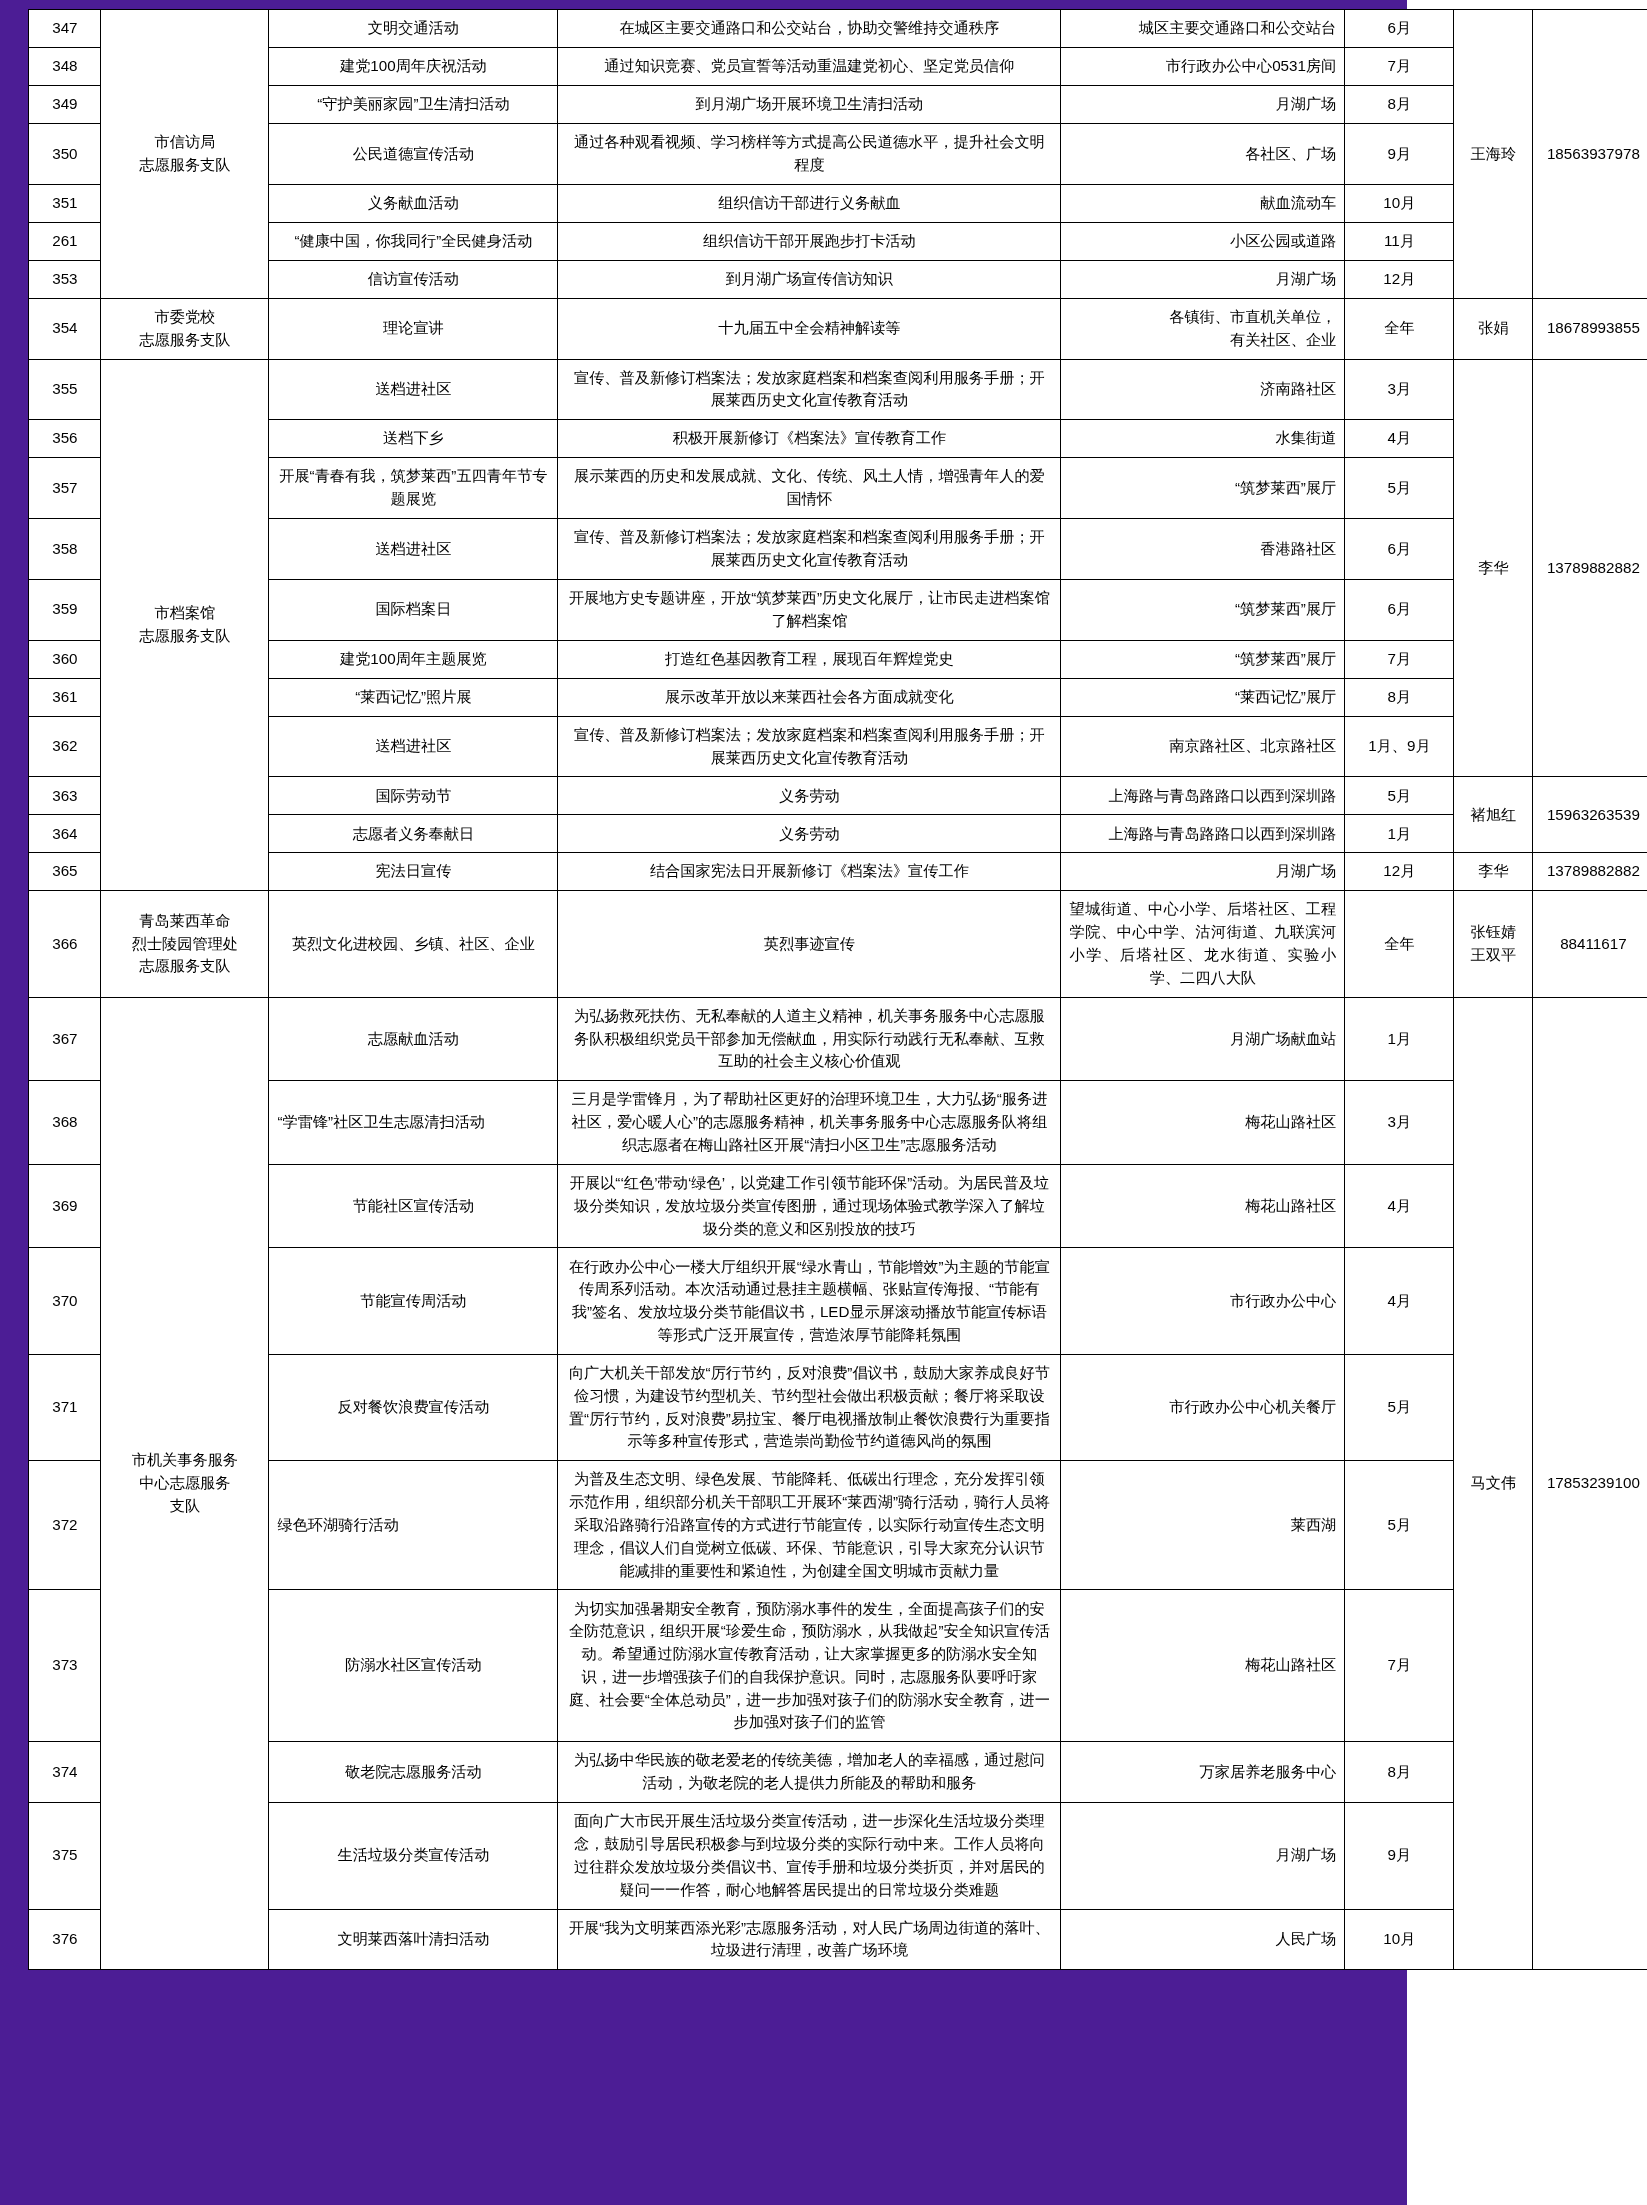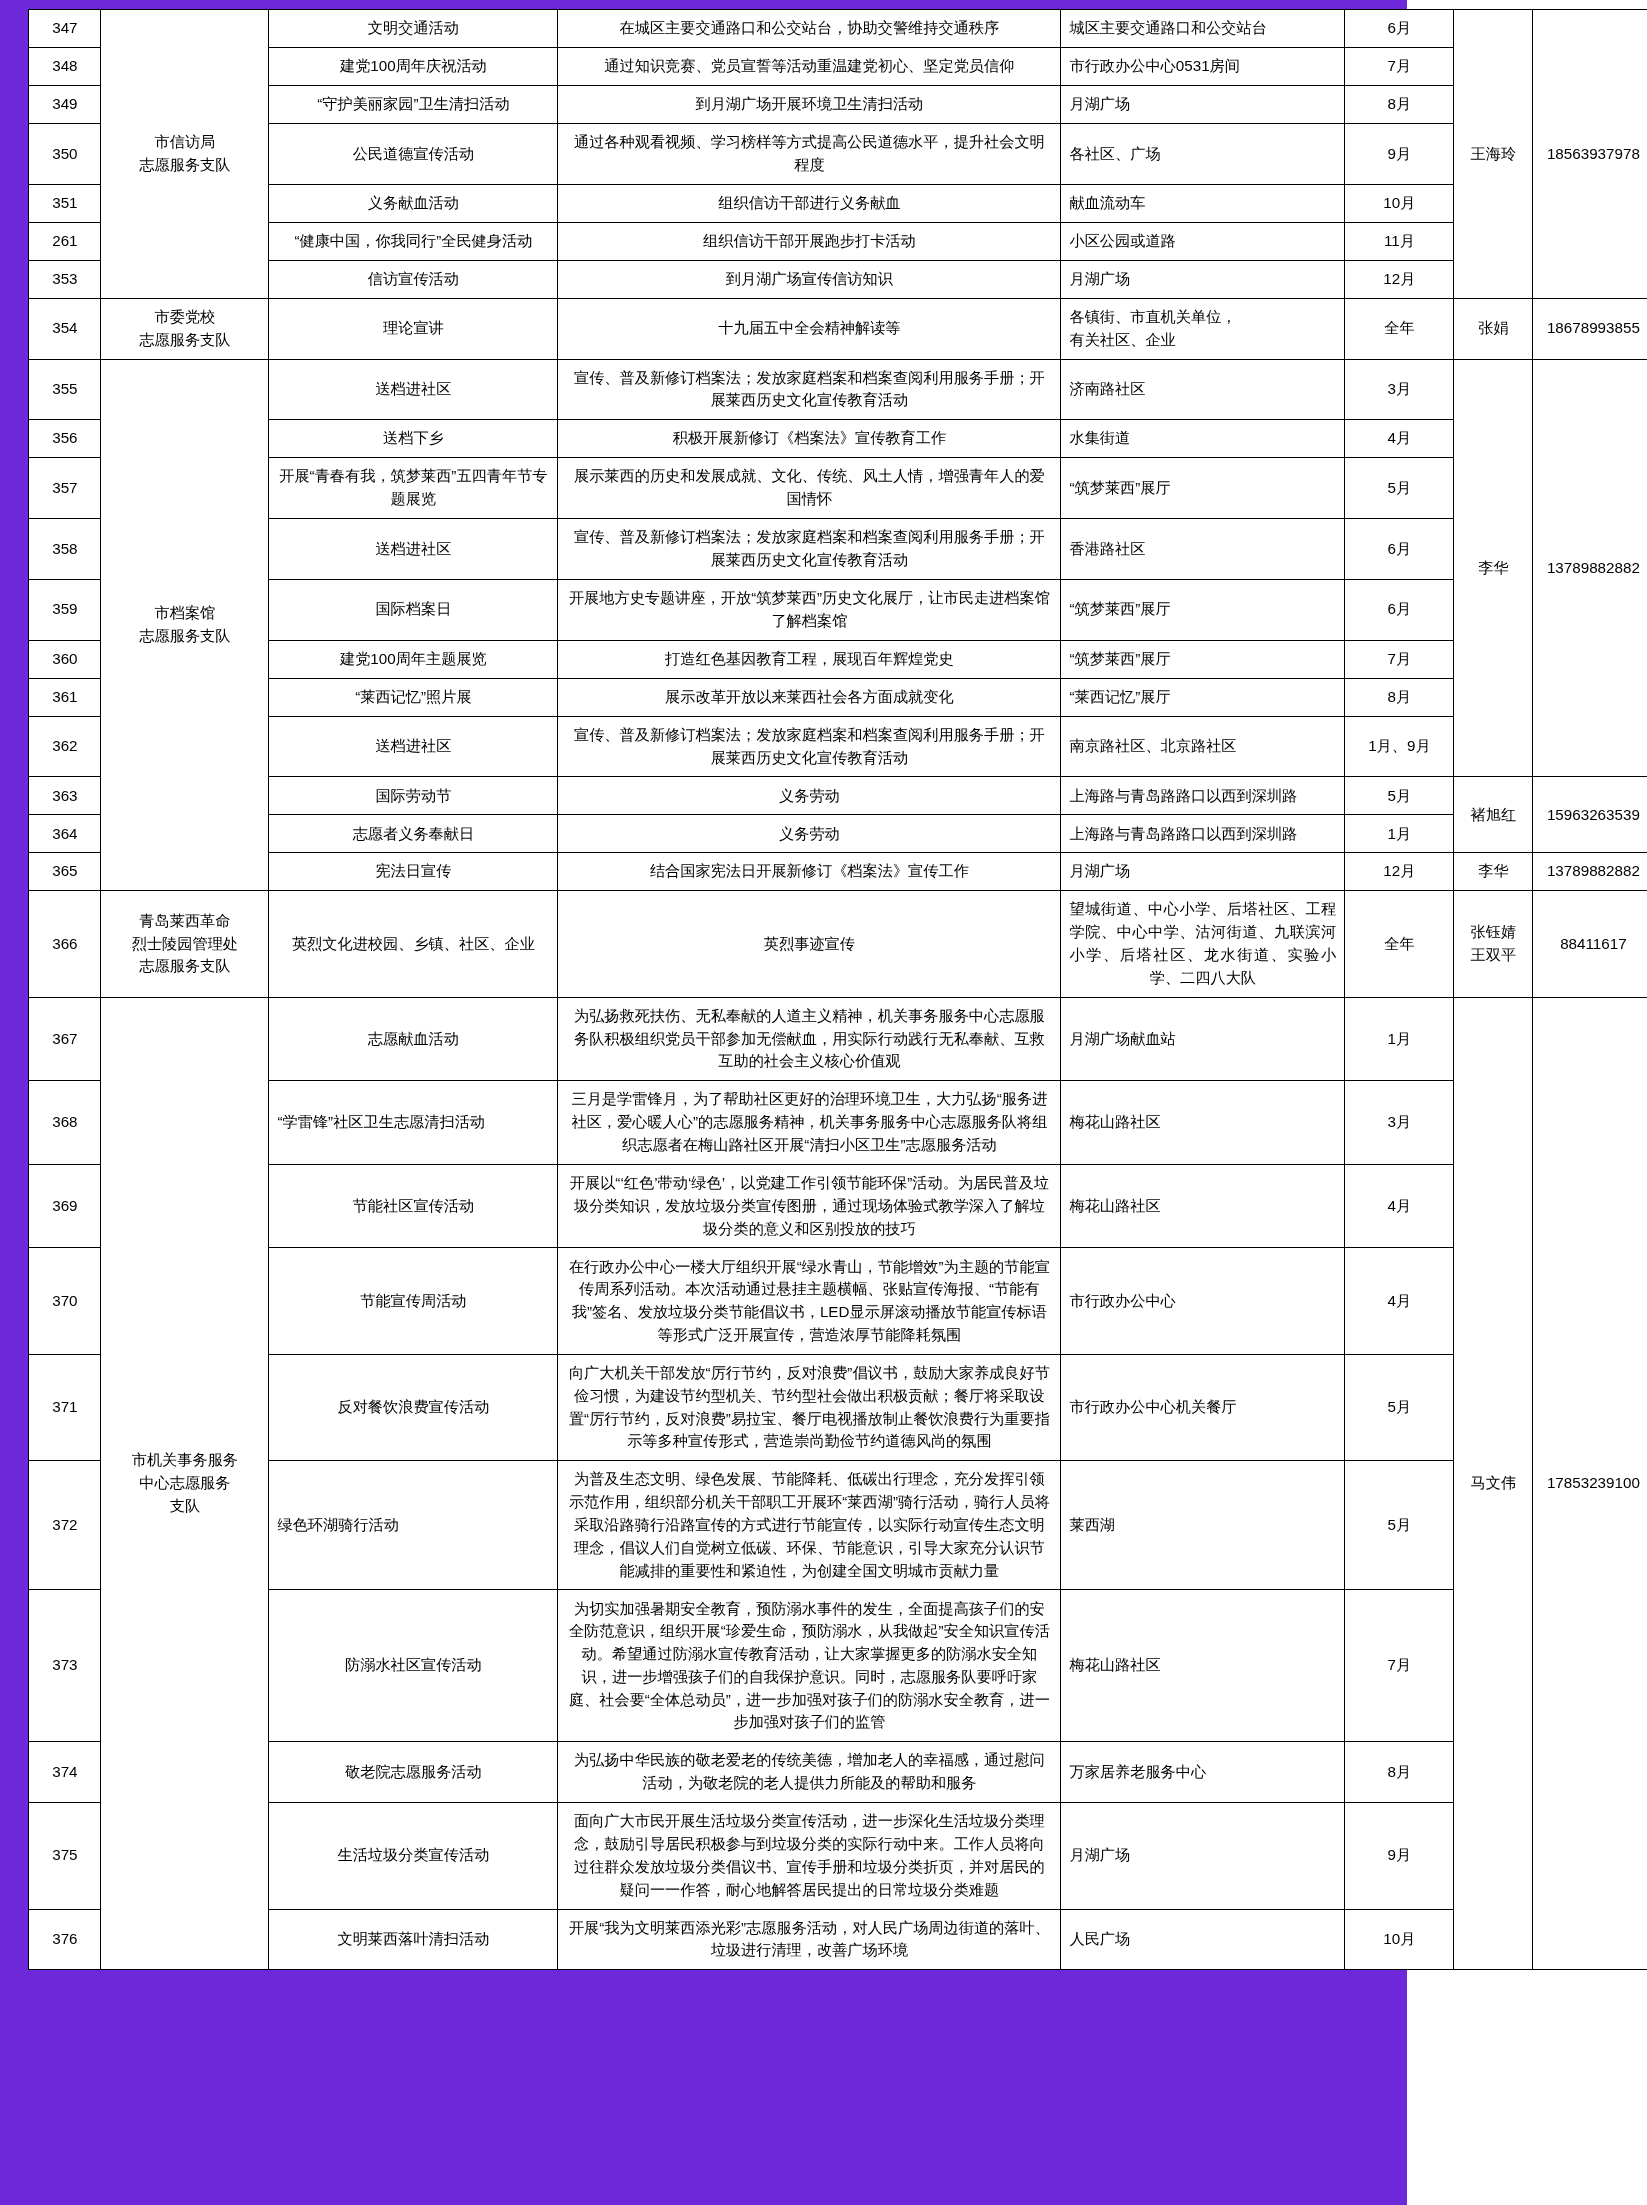--- a/index.html
+++ b/index.html
@@ -8,21 +8,21 @@
     background: #ffffff;
   }
   body {
     font-family: "Liberation Sans", "DejaVu Sans", sans-serif;
     color: #000000;
     width: 1647px;
   }
   .page {
     width: 1407px;
     min-height: 2205px;
-    background: #6d28d9;
+    background: #4c1d95;
     box-sizing: border-box;
     padding: 9.1px 0 0 0;
     position: relative;
   }
   table.sheet {
     border-collapse: collapse;
     table-layout: fixed;
     width: 1574px;
     margin: 0 0 0 28.4px;
   }
@@ -43,21 +43,21 @@
   col.c-loc    { width: 284px; }
   col.c-month  { width: 109px; }
   col.c-person { width: 79px; }
   col.c-phone  { width: 121px; }
 
   td.seq    { text-align: center; }
   td.org    { text-align: center; white-space: pre-line; }
   td.act    { text-align: center; }
   td.act.ctr{ text-align: left; }
   td.desc   { text-align: center; }
-  td.loc    { text-align: left; white-space: pre-line; }
+  td.loc    { text-align: right; white-space: pre-line; }
   td.loc.j  { text-align: justify; text-align-last: center; }
   td.month  { text-align: center; }
   td.person { text-align: center; white-space: pre-line; }
   td.phone  { text-align: center; }
 </style>
 </head>
 <body>
 
 <div class="page">
   <table class="sheet">

